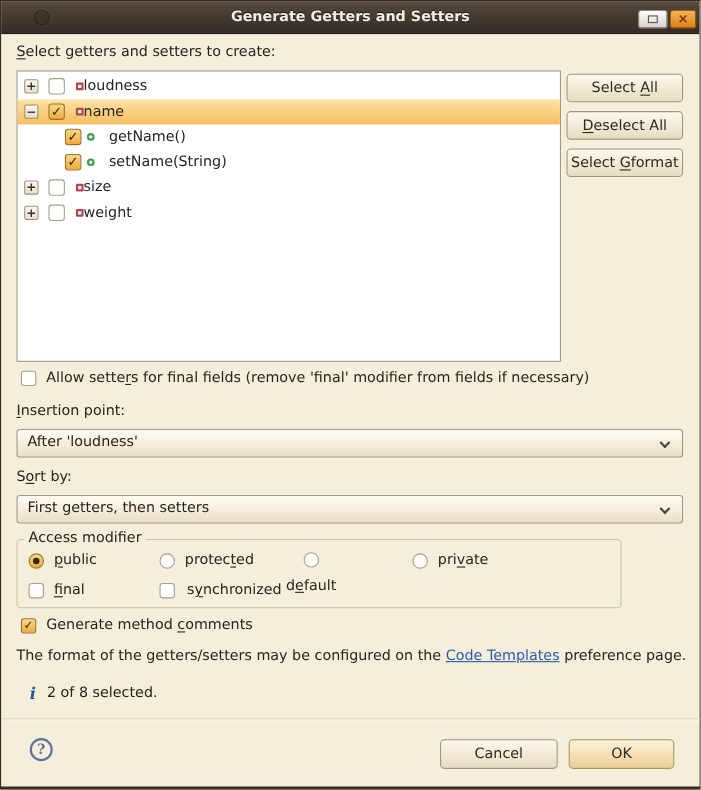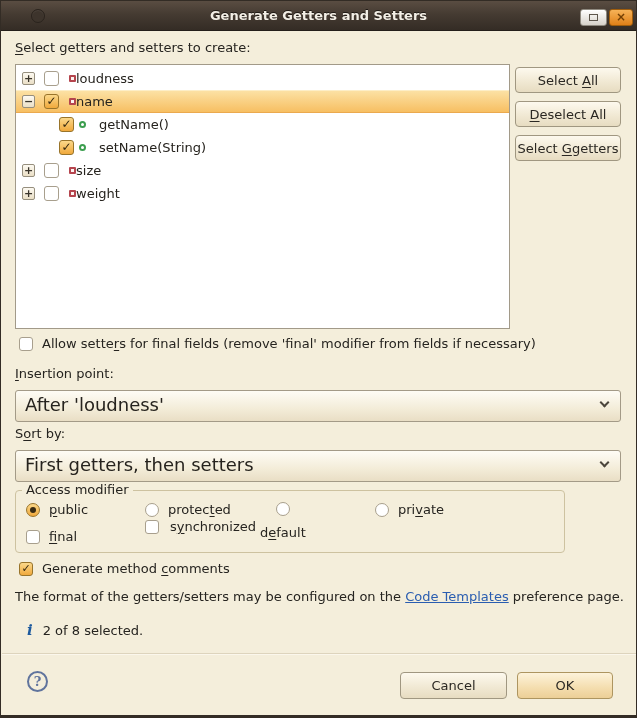--- a/index.html
+++ b/index.html
@@ -92,25 +92,25 @@
   .side-btn, .foot-btn {
     position:absolute; height:26px; border-radius:4px;
     background:linear-gradient(#fdf9ee,#f1e9d4 55%,#e7dcc1);
     border:1px solid #a09781;
     display:flex; align-items:center; justify-content:center;
     font-size:13px; color:#2b2823; cursor:default;
   }
   .side-btn { left:514px; width:106px; }
   
   .combo {
-    position:absolute; left:14px; width:606px; height:32px; border-radius:3px;
+    position:absolute; left:14px; width:606px; height:26px; border-radius:3px;
     background:linear-gradient(#fefcf5,#f3ecd8 60%,#e9dec5);
     border:1px solid #a39a87;
     display:flex; align-items:center; padding:0 28px 4px 9px;
-    font-size:18px; color:#26231e;
+    font-size:13px; color:#26231e;
   }
   .combo .chev {
     position:absolute; right:12px; top:8px; width:7px; height:7px;
     border-right:2px solid #4c463c; border-bottom:2px solid #4c463c;
     transform:rotate(45deg);
   }
   
   .groupbox {
     position:absolute; left:14px; top:489px; width:550px; height:63px;
     border:1px solid #cdc2a0; border-radius:4px;
@@ -227,21 +227,21 @@
     </div>
   </div>
 
   <div class="side-btn" style="top:66px;">
       <span><span>Select </span><span class="mn">A</span><span>ll</span></span>
     </div>
   <div class="side-btn" style="top:100px;">
       <span><span></span><span class="mn">D</span><span>eselect All</span></span>
     </div>
   <div class="side-btn" style="top:134px;">
-      <span><span>Select </span><span class="mn">G</span><span>getters</span></span>
+      <span><span>Select </span><span class="mn">G</span><span>format</span></span>
     </div>
 
   <div class="check-row" style="left:18px;top:335px;">
     <div class="cb" style="width:14px;height:14px;"></div>
     <span class="lbl"><span>Allow sette</span><span class="mn">r</span><span>s for final fields (remove 'final' modifier from fields if necessary)</span></span>
   </div>
 
   <div class="lbl" style="position:absolute;left:14px;top:365px;"><span></span><span class="mn">I</span><span>nsertion point:</span></div>
   <div class="combo" style="top:389px;">
     <span>After 'loudness'</span>
@@ -273,21 +273,21 @@
     </div>
     <div class="opt" style="left:359px;top:11px;">
       <div class="radio"></div>
       <span class="lbl"><span>pri</span><span class="mn">v</span><span>ate</span></span>
     </div>
 
     <div class="opt" style="left:10px;top:38px;">
       <div class="cb" style="width:14px;height:14px;"></div>
       <span class="lbl"><span></span><span class="mn">f</span><span>inal</span></span>
     </div>
-    <div class="opt" style="left:129px;top:28px;gap:11px;">
+    <div class="opt" style="left:129px;top:38px;gap:11px;">
       <div class="cb" style="width:14px;height:14px;"></div>
       <span class="lbl"><span>s</span><span class="mn">y</span><span>nchronized</span></span>
     </div>
   </div>
 
   <div class="check-row" style="left:18px;top:560px;">
     <div class="cb checked" style="width:14px;height:14px;">
         <span class="tick" style="font-size:11px;">✓</span>
       </div>
     <span class="lbl"><span>Generate method </span><span class="mn">c</span><span>omments</span></span>

